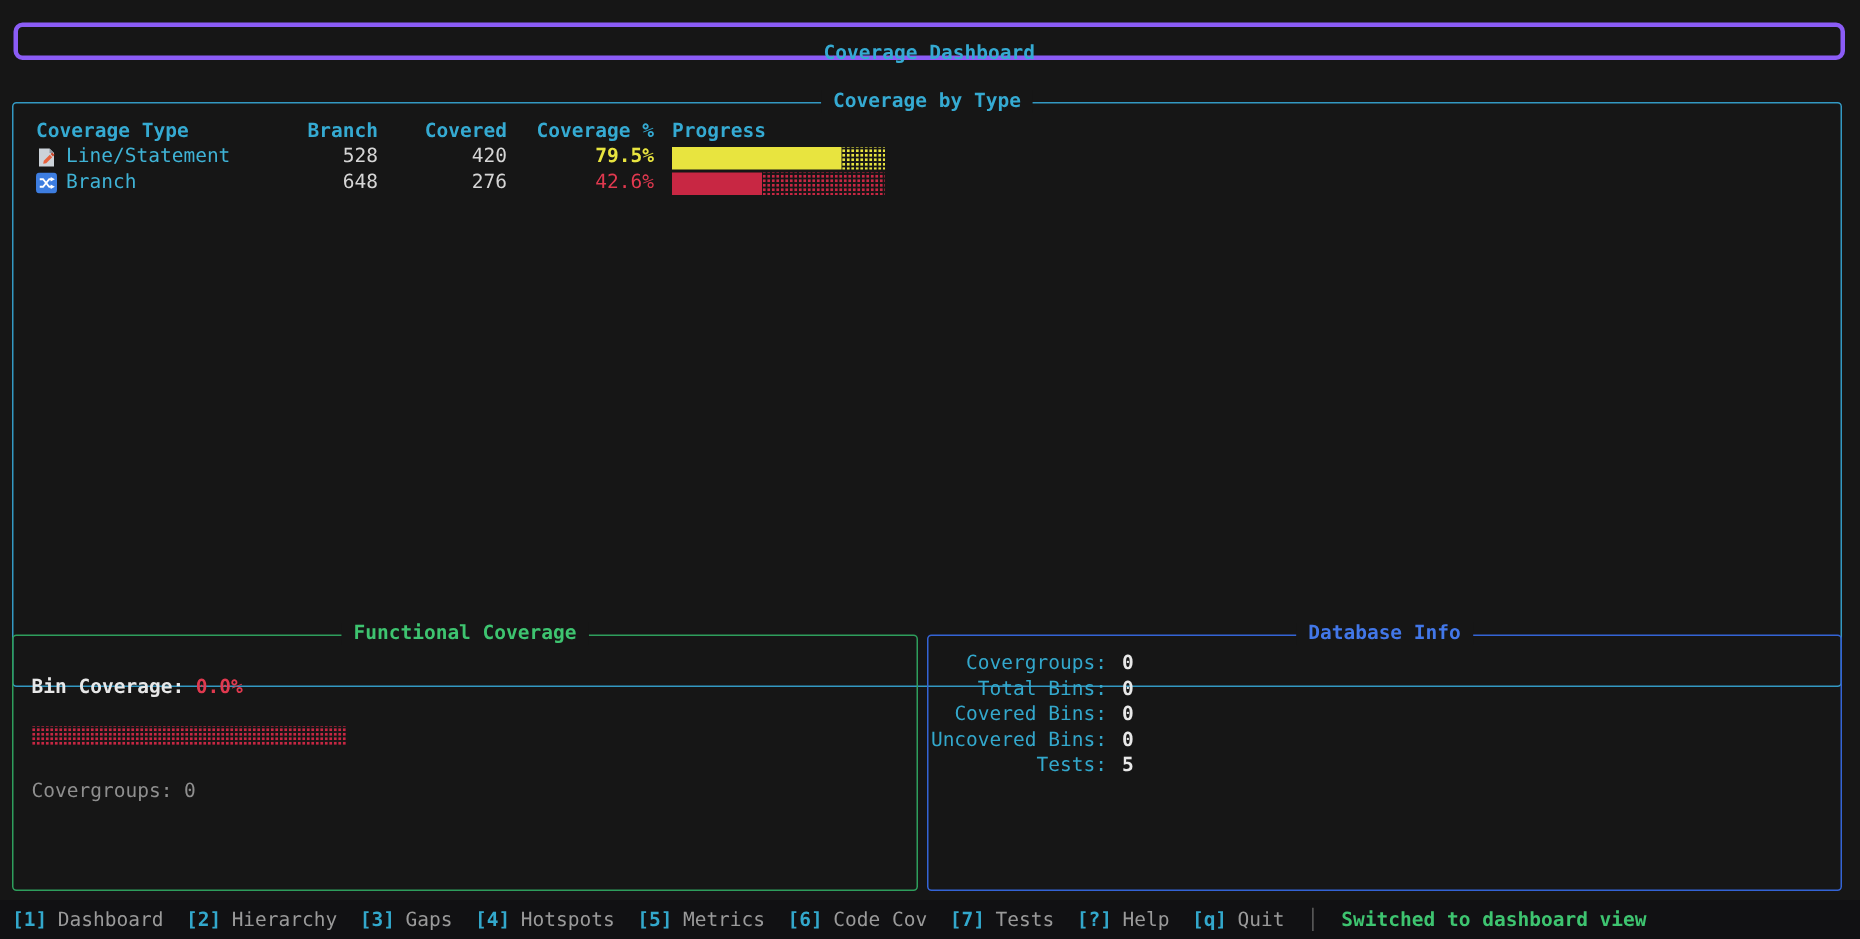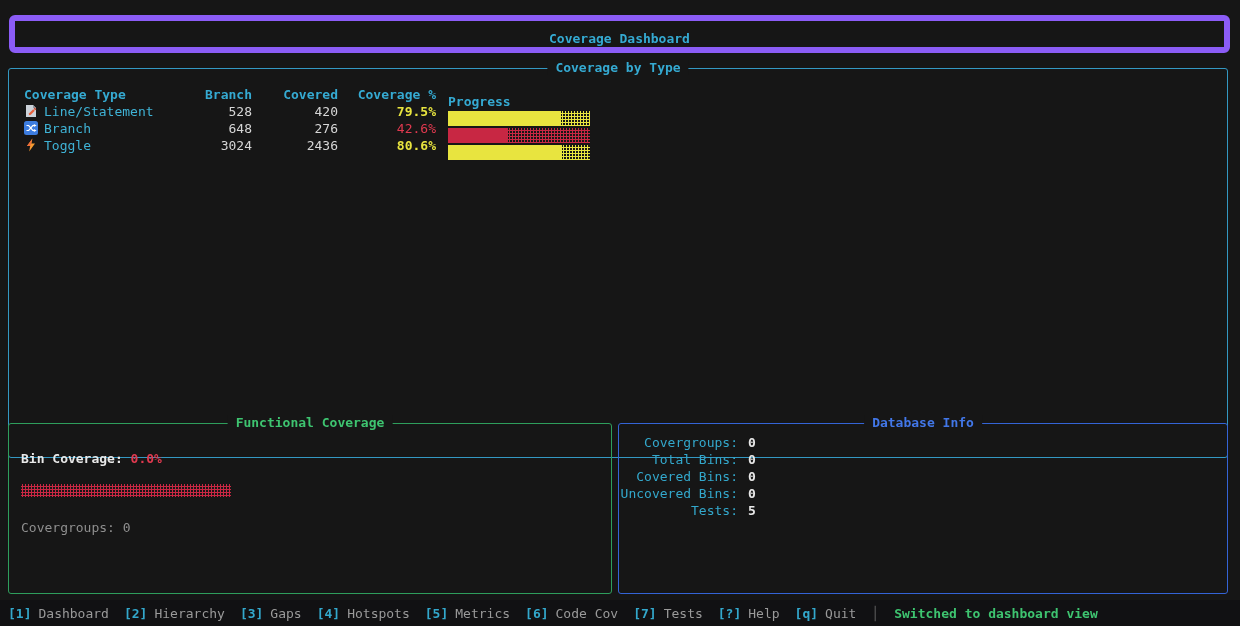--- a/index.html
+++ b/index.html
@@ -1,22 +1,22 @@
 <!DOCTYPE html>
 <html><head>
 <meta charset="utf-8">
 <style>
   * { margin:0; padding:0; box-sizing:border-box; }
   html,body { width:1240px; height:626px; background:#161616; overflow:hidden;
     font-family:"DejaVu Sans Mono", monospace; font-size:13px; color:#d6d6d6; }
   .abs { position:absolute; }
 
   
-  .topbar { left:9px; top:15px; width:1221px; height:38px;
-    border:6px solid #8b5cf6; border-radius:6px; }
+  .topbar { left:9px; top:15px; width:1221px; height:25px;
+    border:3px solid #8b5cf6; border-radius:6px; }
   .topbar-title { width:100%; text-align:center; line-height:36px;
     color:#35aad2; font-weight:bold; }
 
   
   .panel { border:1px solid; border-radius:3px; }
   .panel-title { position:absolute; top:-9px; left:50%; transform:translateX(-50%);
     background:#161616; padding:0 8px; font-weight:bold; white-space:nowrap; }
   .panel-cbt  { left:8px;  top:68px;  width:1220px; height:390px; border-color:#3398c2; }
   .panel-cbt  .panel-title { color:#35aad2; }
   .panel-func { left:8px;  top:423px; width:604px;  height:171px; border-color:#2e9e5c; }
@@ -24,21 +24,21 @@
   .panel-db   { left:618px; top:423px; width:610px; height:171px; border-color:#3464d6; }
   .panel-db   .panel-title { color:#4277e8; }
 
   
   .cbt-body { padding:10px 0 0 15px; }
   .t-row { display:grid; grid-template-columns:152px 76px 86px 98px 1fr;
     height:17px; line-height:17px; align-items:center; }
   .c-type { display:flex; align-items:center; color:#3fb3d6; }
   .c-num  { text-align:right; color:#d6d6d6; }
   .c-pct  { text-align:right; }
-  .c-bar  { padding-left:12px;margin-top:14px; }
+  .c-bar  { padding-left:12px; }
   .t-head .c-head { color:#35aad2; font-weight:bold; }
   .t-head .c-num, .t-head .c-pct { text-align:right; }
   .t-head .c-bar { color:#35aad2; font-weight:bold; }
   .t-spacer { height:17px; }
   .t-total .c-type { color:#35aad2; font-weight:bold; }
   .pct.warn { color:#e8e43f; font-weight:bold; }
   .pct.bad  { color:#e0394f; }
 
   .icon { width:14px; height:14px; display:inline-block; margin-right:6px; flex:0 0 14px; }
   .icon svg { display:block; width:14px; height:14px; }
@@ -134,40 +134,20 @@
         <div class="c-num">276</div>
         <div class="c-pct pct bad">42.6%</div>
         <div class="c-bar">
           <div class="bar bad">
             <div class="bar-fill" style="width: 42.6%;"></div>
             <div class="bar-rest"></div>
           </div>
         </div>
       </div>
 
-      <div class="t-row">
-        <div class="c-type">
-          <span class="icon">
-              <svg viewBox="0 0 14 14">
-                <path d="M8.4 0.5L3 8h3.2l-1 5.5L11 5.5H7.4z" fill="#f59b31"></path>
-                <path d="M8.4 0.5L3 8h3.2L5.5 11z" fill="#ef6c3a"></path>
-              </svg>
-            </span>
-          <span>Toggle</span>
-        </div>
-        <div class="c-num">3024</div>
-        <div class="c-num">2436</div>
-        <div class="c-pct pct warn">80.6%</div>
-        <div class="c-bar">
-          <div class="bar warn">
-            <div class="bar-fill" style="width: 80.6%;"></div>
-            <div class="bar-rest"></div>
-          </div>
-        </div>
-      </div>
     </div>
 
     <div class="t-spacer"></div>
 
   </div>
 </div>
 
 <div class="abs panel panel-func">
   <span class="panel-title">Functional Coverage</span>
   <div class="func-body">

